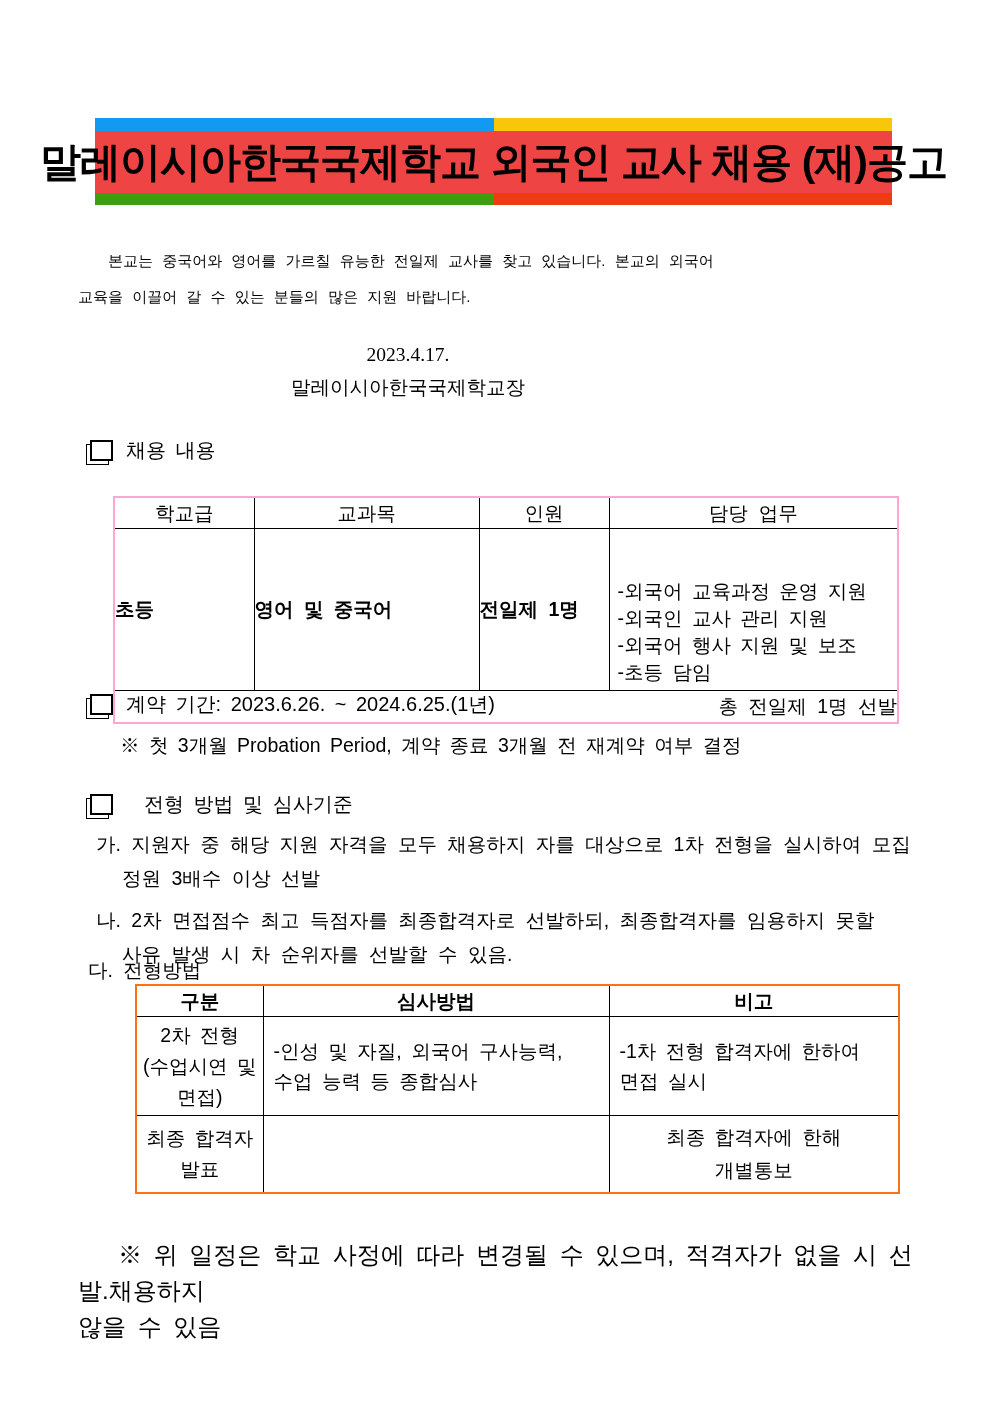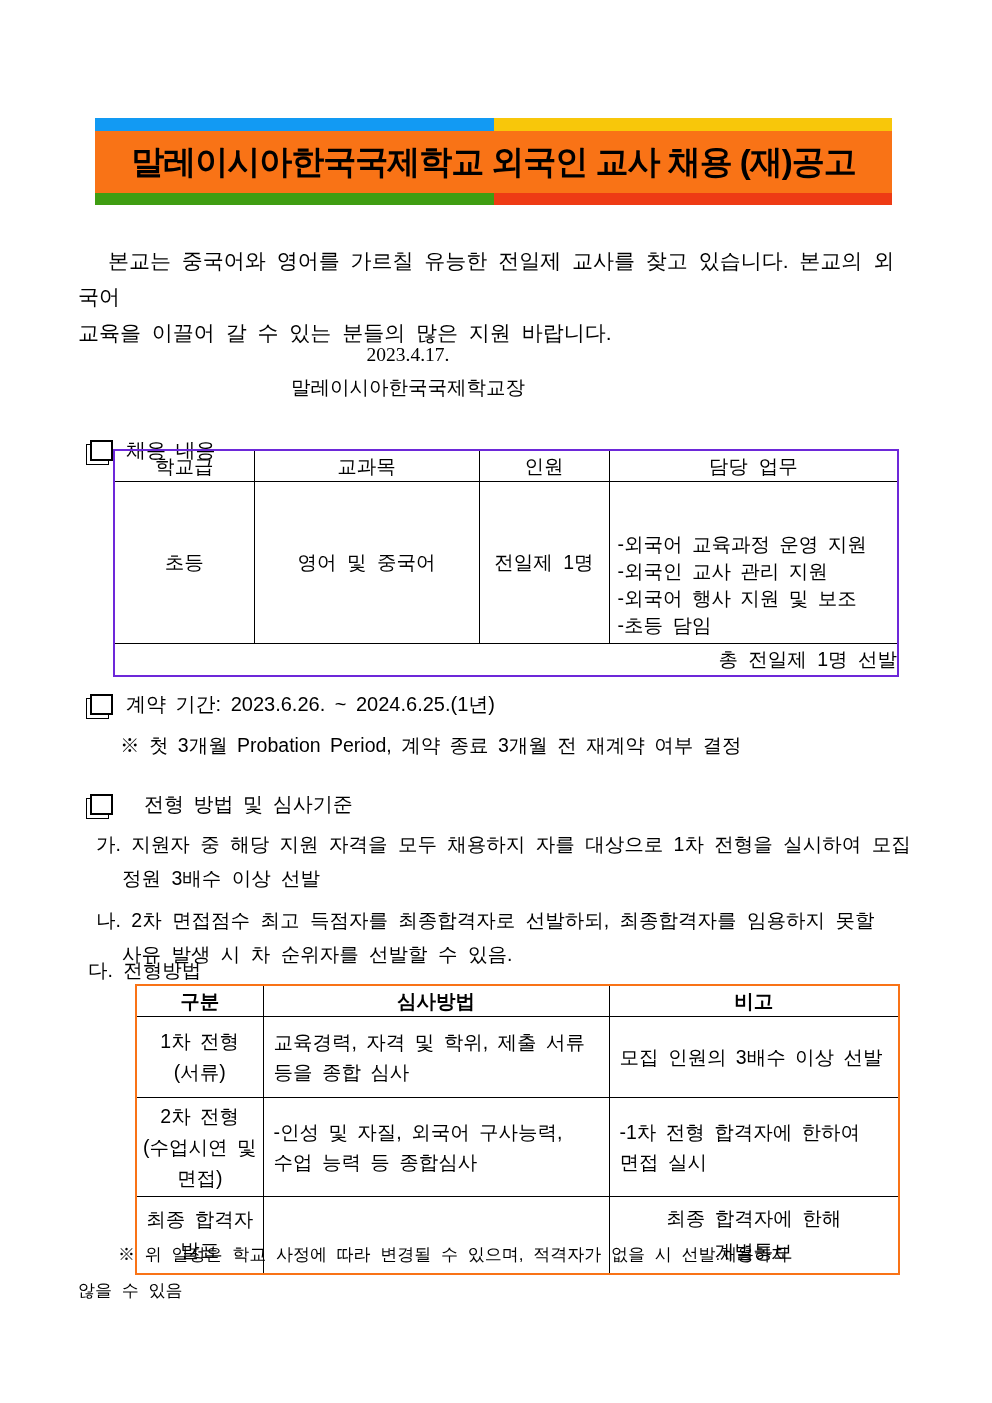--- a/index.html
+++ b/index.html
@@ -11,27 +11,27 @@
   .banner{position:absolute;left:95px;top:118px;width:797px;}
   .bar{display:flex;width:100%;}
   .bar-top{height:13px;}
   .bar-bottom{height:12px;}
   .bar span{flex:1;display:block;}
   .c-blue{background:#129af3;}
   .c-yellow{background:#f8c70a;}
   .c-green{background:#3f9d12;}
   .c-red{background:#ee3b14;}
   .banner-title{
-    background:#f97316;height:62px;display:flex;align-items:center;justify-content:center;
-    font-size:33px;font-weight:800;letter-spacing:-1px;white-space:nowrap;
+    background:#ef4444;height:62px;display:flex;align-items:center;justify-content:center;
+    font-size:41px;font-weight:800;letter-spacing:-1px;white-space:nowrap;
   }
   
   .intro{
     position:absolute;left:78px;top:243px;width:836px;
-    font-size:21px;line-height:36px;white-space:pre-line;text-indent:30px;
+    font-size:15px;line-height:36px;white-space:pre-line;text-indent:30px;
     word-spacing:5px;
   }
   .sig{
     position:absolute;left:0;top:338px;width:816px;text-align:center;
     font-family:"Liberation Serif", serif;font-size:19.5px;line-height:33px;
   }
   .heading{
     position:absolute;display:flex;align-items:center;gap:13px;
     font-size:20px;line-height:26px;word-spacing:4px;white-space:nowrap;
   }
@@ -51,33 +51,33 @@
   .item{
     position:absolute;font-size:19.5px;line-height:34px;
     white-space:pre-line;word-spacing:5px;
     padding-left:26px;text-indent:-26px;
   }
   .item-a{left:96px;top:827px;width:826px;}
   .item-b{left:96px;top:891px;width:826px;margin-top:12px;}
   .item-c{left:88px;top:953px;width:400px;padding-left:0;text-indent:0;}
   .footnote{
     position:absolute;left:78px;top:1237px;width:840px;
-    font-size:17px;line-height:36px;white-space:pre-line;text-indent:40px;
+    font-size:24px;line-height:36px;white-space:pre-line;text-indent:40px;
     word-spacing:5px;
   }
   
   table{border-collapse:collapse;table-layout:fixed;}
-  .t1{position:absolute;left:113px;top:449px;width:784px;border:2px solid #6d28d9;}
+  .t1{position:absolute;left:113px;top:496px;width:784px;border:2px solid #f9a8d4;}
   .t2{position:absolute;left:135px;top:984px;width:763px;border:2px solid #f97316;}
   .t1 td,.t1 th,.t2 td,.t2 th{border:1px solid #000;font-size:19.5px;padding:0;}
   .t1 th{
     font-family:"Liberation Serif", serif;font-weight:normal;
     height:30px;text-align:center;word-spacing:6px;
   }
-  .t1 .cell-center{text-align:center;vertical-align:middle;word-spacing:5px;}
+  .t1 .cell-center{text-align:left;vertical-align:middle;word-spacing:5px;font-weight:bold;}
   .t1 .row-main td{height:110px;}
   .duties{padding:4px 6px 4px 8px;line-height:27px;word-spacing:4px;margin-top:45px;}
   .t1 .row-footer td{height:31px;text-align:right;word-spacing:5px;}
   .t2 th{height:30px;text-align:center;font-weight:bold;word-spacing:4px;}
   .t2 td{vertical-align:middle;line-height:30px;word-spacing:4px;}
   .t2 .stage{text-align:center;white-space:pre-line;line-height:31px;}
   .t2 .method{padding:4px 6px 4px 10px;white-space:pre-line;}
   .t2 .note-left{padding:4px 6px 4px 10px;white-space:pre-line;}
   .t2 .note-center{text-align:center;white-space:pre-line;line-height:33px;}
   .t2 .r1 td{height:72px;}
@@ -168,27 +168,20 @@
         <col style="width:127px">
         <col style="width:346px">
         <col style="width:290px">
       </colgroup>
     <tbody>
         <tr>
       <th>구분</th>
       <th>심사방법</th>
       <th>비고</th>
     </tr>
-    <tr class="r1">
-      <td class="stage">1차 전형
-(서류)</td>
-      <td class="method">교육경력, 자격 및 학위, 제출 서류
-등을 종합 심사</td>
-      <td class="note-left">모집 인원의 3배수 이상 선발</td>
-    </tr>
     <tr class="r2">
       <td class="stage">2차 전형
 (수업시연 및
 면접)</td>
       <td class="method">-인성 및 자질, 외국어 구사능력,
 수업 능력 등 종합심사</td>
       <td class="note-left">-1차 전형 합격자에 한하여
 면접 실시</td>
     </tr>
     <tr class="r3">

